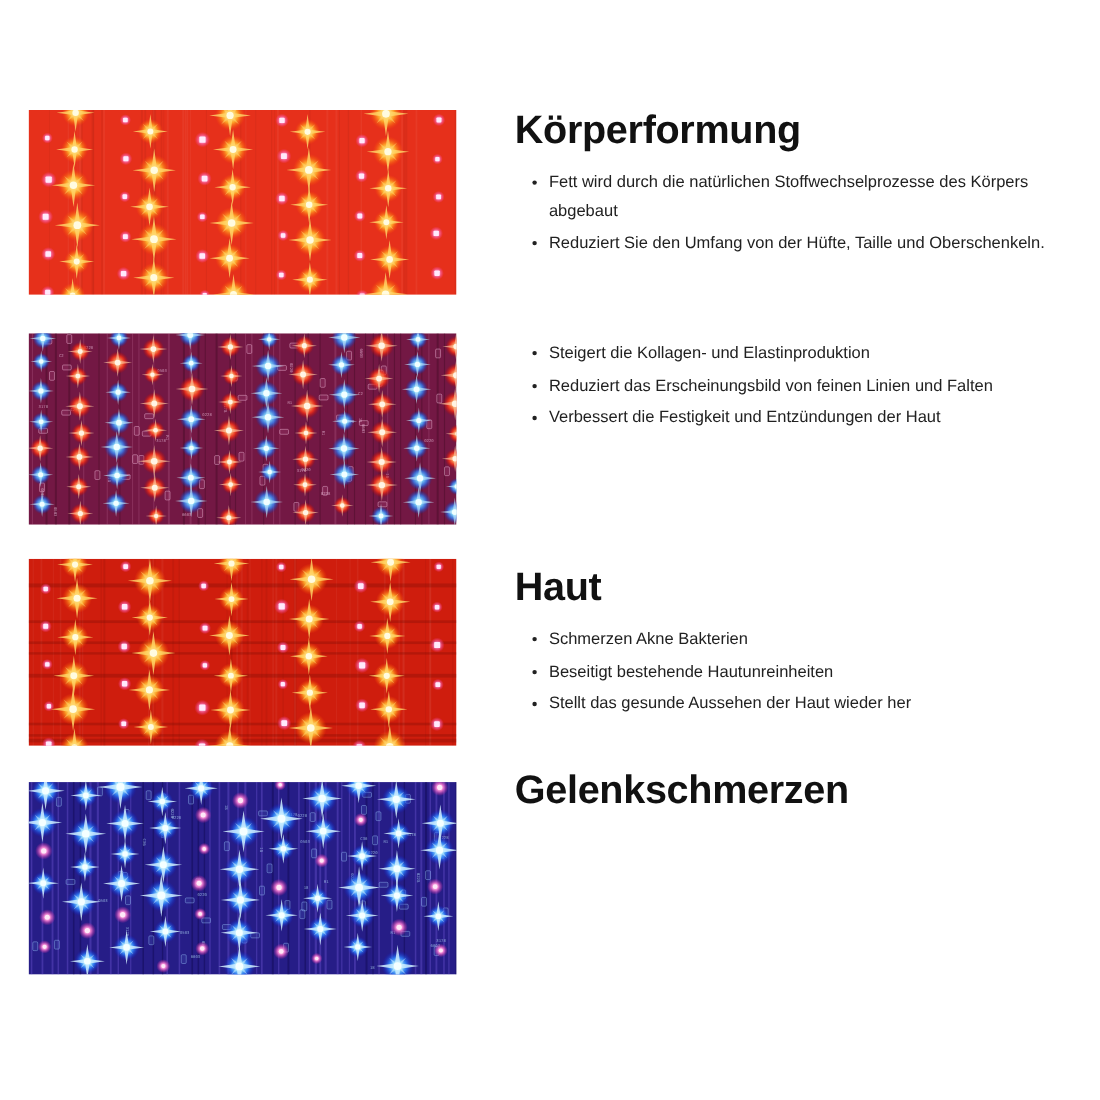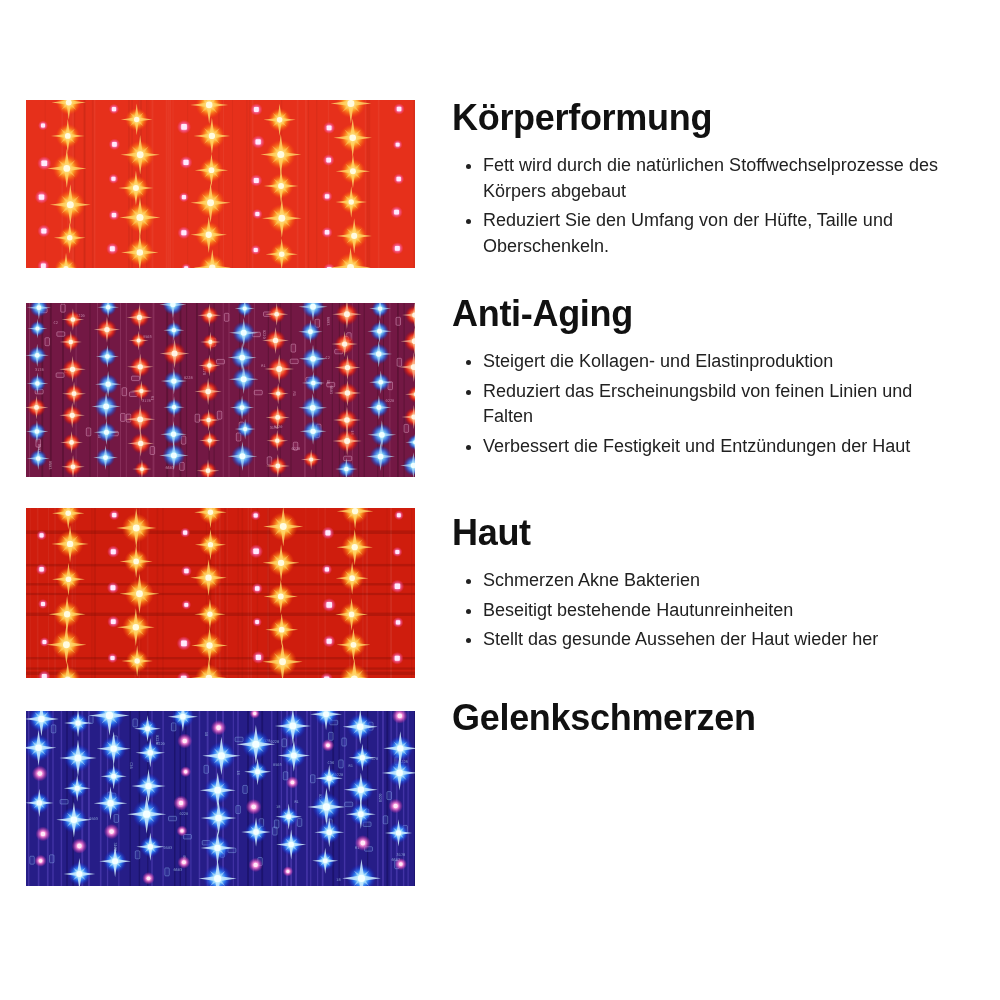--- a/index.html
+++ b/index.html
@@ -6,34 +6,34 @@
   .canvas{
     position:relative;width:1000px;height:1000px;background:#ffffff;
     font-family:"Liberation Sans",sans-serif;overflow:hidden;
   }
   .panel{position:absolute;left:26px;width:389px;display:block;}
   .panel svg{display:block;width:100%;height:100%;}
   .p0{top:100px;height:168px;}
   .p1{top:303px;height:174px;}
   .p2{top:508px;height:170px;}
   .p3{top:711px;height:175px;}
-  .textblock{position:absolute;left:452px;width:496px;color:#1c1c1c;}
+  .textblock{position:absolute;left:468px;width:496px;color:#1c1c1c;}
   .t0{top:97px;}
   .t1{top:293px;}
   .t2{top:512px;}
   .t3{top:697px;}
   .textblock h2{
     margin:0;font-size:36px;line-height:1.15;font-weight:bold;
     color:#111111;letter-spacing:-0.3px;
   }
   .textblock ul{
     margin:15px 0 0;padding-left:31px;list-style:disc;
   }
   .textblock li{
-    font-size:18px;line-height:25.5px;color:#212121;margin:0 0 4px;
+    font-size:15px;line-height:25.5px;color:#212121;margin:0 0 4px;
   }
 </style>
 </head>
 <body>
 
 <div class="canvas">
 
   <div class="panel p0">
     <svg id="panel-0" viewBox="0 0 389 168">
         <defs>
@@ -652,21 +652,20 @@
         <circle cx="387.7573762264103" cy="114.02581773335923" r="2.42922449959442" fill="#fff4e4"></circle>
         <circle cx="389.18174878302966" cy="139.30390616623765" r="7.586468394845724" fill="url(#panel-1-b)"></circle>
         <path d="M0 -9.862408913299442L1.213834943175316 -1.213834943175316L9.862408913299442 0L1.213834943175316 1.213834943175316L0 9.862408913299442L-1.213834943175316 1.213834943175316L-9.862408913299442 0L-1.213834943175316 -1.213834943175316Z" fill="#bfeaff" opacity="0.65" transform="translate(389.18174878302966 139.30390616623765)"></path>
         <circle cx="389.18174878302966" cy="139.30390616623765" r="1.9724817826598884" fill="#f0ffff"></circle>
         <circle cx="387.43619205225264" cy="162.51504198686501" r="10.263426570221782" fill="url(#panel-1-b)"></circle>
         <path d="M0 -13.342454541288316L1.642148251235485 -1.642148251235485L13.342454541288316 0L1.642148251235485 1.642148251235485L0 13.342454541288316L-1.642148251235485 1.642148251235485L-13.342454541288316 0L-1.642148251235485 -1.642148251235485Z" fill="#bfeaff" opacity="0.65" transform="translate(387.43619205225264 162.51504198686501)"></path>
         <circle cx="387.43619205225264" cy="162.51504198686501" r="2.668490908257663" fill="#f0ffff"></circle>
       </svg>
   </div>
   <div class="textblock t1">
-    <h2>Anti-Aging</h2>
     <ul>
       <li>Steigert die Kollagen- und Elastinproduktion</li>
       <li>Reduziert das Erscheinungsbild von feinen Linien und Falten</li>
       <li>Verbessert die Festigkeit und Entzündungen der Haut</li>
     </ul>
   </div>
 
   <div class="panel p2">
     <svg id="panel-2" viewBox="0 0 389 170">
         <defs>

